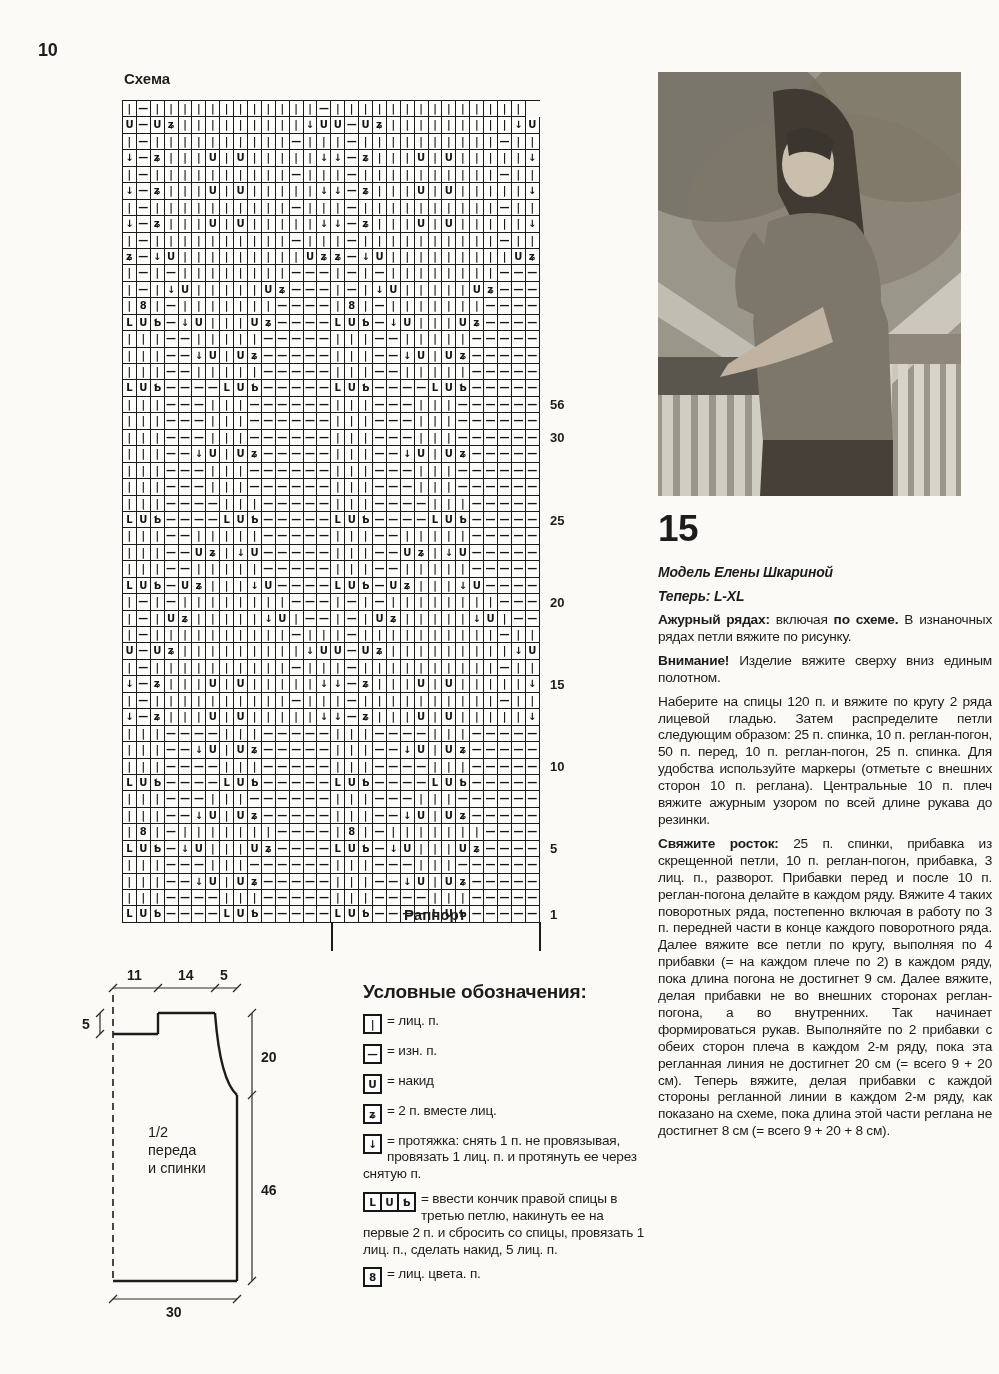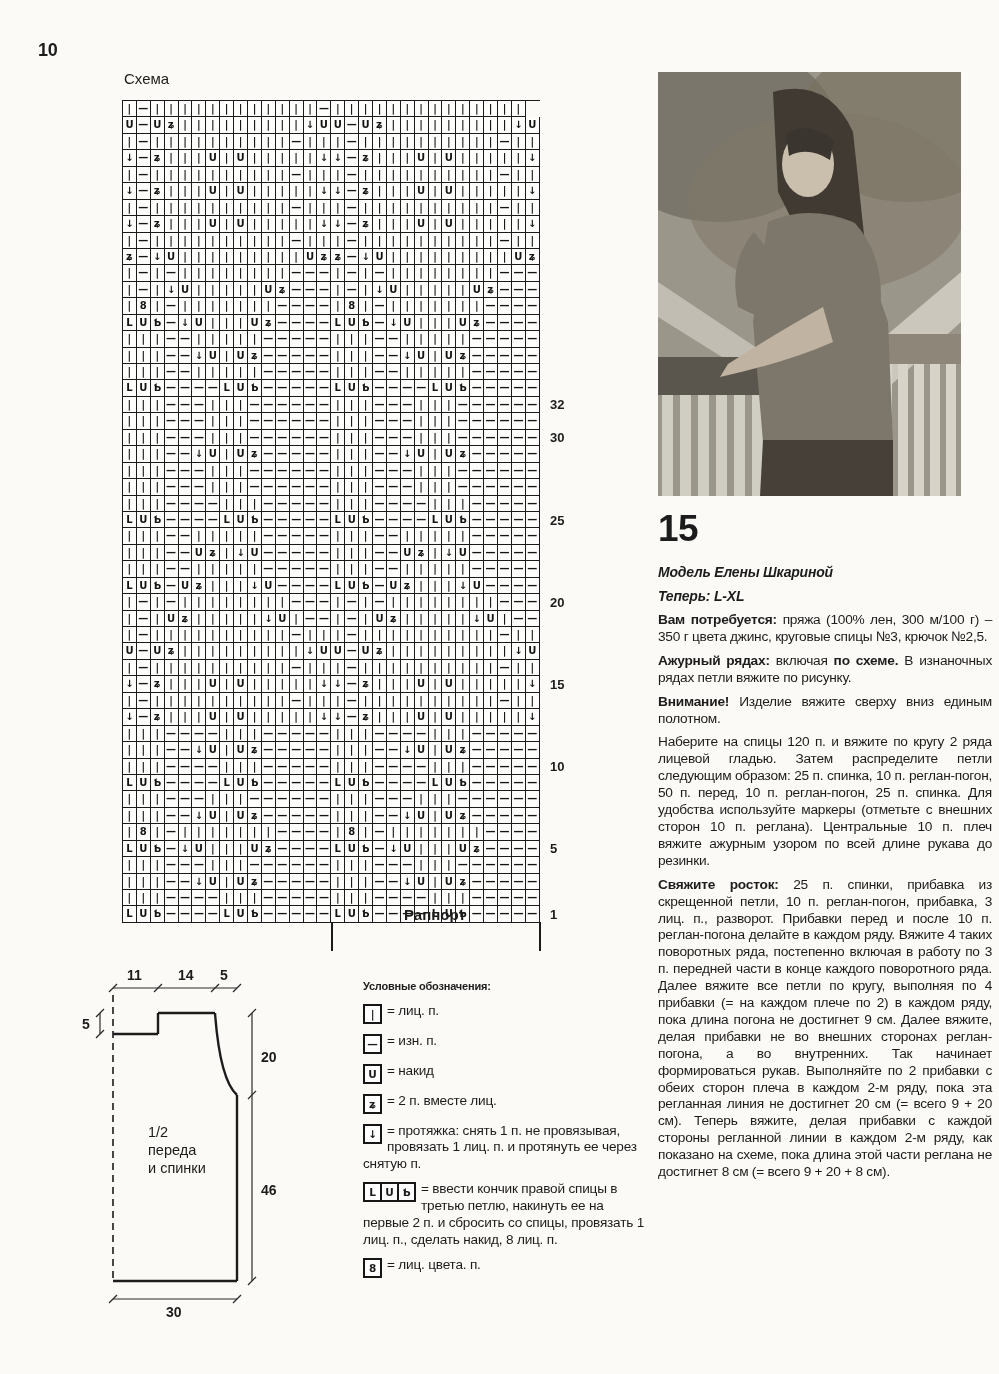--- a/index.html
+++ b/index.html
@@ -4,21 +4,21 @@
 <style>
   html,body{margin:0;padding:0;}
   body{
     width:999px;height:1374px;position:relative;overflow:hidden;
     background:#fbfaf6;color:#1c1c1c;
     font-family:"Liberation Sans",sans-serif;
   }
   .abs{position:absolute;}
   
   .page-number{left:38px;top:40px;font-size:18px;font-weight:bold;letter-spacing:-0.3px;}
-  .chart-title{left:124px;top:70px;font-size:15px;font-weight:normal;}
+  .chart-title{left:124px;top:70px;font-size:15px;font-weight:bold;}
   
   #chart-grid{
     left:122px;top:100px;
     display:grid;
     grid-template-columns:repeat(30,13.9px);
     grid-auto-rows:16.44px;
     border-top:1.4px solid #1b1b1b;border-left:1.4px solid #1b1b1b;
     background:#fdfdfb;
   }
   .cell{
@@ -31,21 +31,21 @@
   #row-labels{left:550px;top:100px;width:30px;height:825px;}
   .row-label{position:absolute;font-size:13px;font-weight:bold;width:30px;}
   .rapport-tick{width:2px;background:#1b1b1b;top:922px;height:29px;}
   .rapport-label{top:906px;font-size:15px;font-weight:bold;}
   
   #schematic{left:58px;top:952px;}
   #schematic text{font-family:"Liberation Sans",sans-serif;font-size:14px;font-weight:bold;fill:#1c1c1c;}
   #schematic .caption{font-weight:normal;font-size:14.5px;}
   
   #legend{left:363px;top:980px;width:287px;font-size:13.6px;line-height:1.24;letter-spacing:-0.2px;}
-  #legend h3{margin:0 0 9px;font-size:11px;letter-spacing:-0.2px;}
+  #legend h3{margin:0 0 9px;font-size:19px;letter-spacing:-0.2px;}
   .legend-item{margin-bottom:8px;overflow:visible;}
   .legend-item:after{content:"";display:block;clear:both;}
   .symgroup{float:left;margin:1px 7px 1px 0;white-space:nowrap;}
   .symbox{
     display:inline-block;width:15px;height:16px;margin-right:-2px;
     border:2px solid #161616;background:#fff;
     font-family:"DejaVu Sans",sans-serif;font-size:10.5px;font-weight:bold;
     text-align:center;line-height:16px;vertical-align:middle;
   }
   .legend-text{text-align:justify;}
@@ -1564,21 +1564,21 @@
     <div class="cell">L</div>
     <div class="cell">U</div>
     <div class="cell">Ƅ</div>
     <div class="cell">—</div>
     <div class="cell">—</div>
     <div class="cell">—</div>
     <div class="cell">—</div>
     <div class="cell">—</div>
   </div>
 <div class="abs" id="row-labels">
-    <div class="row-label" style="top: 297.42px;">32</div>
+    <div class="row-label" style="top: 297.42px;">56</div>
     <div class="row-label" style="top: 330.3px;">30</div>
     <div class="row-label" style="top: 412.5px;">25</div>
     <div class="row-label" style="top: 494.7px;">20</div>
     <div class="row-label" style="top: 576.9px;">15</div>
     <div class="row-label" style="top: 659.1px;">10</div>
     <div class="row-label" style="top: 741.3px;">5</div>
     <div class="row-label" style="top: 807.06px;">1</div>
   </div>
 <div class="abs rapport-tick" id="rap-tick-l" style="left:331px;"></div>
 <div class="abs rapport-tick" id="rap-tick-r" style="left:539px;"></div>
@@ -1628,21 +1628,21 @@
 </svg>
 
 <div class="abs" id="legend">
   <h3>Условные обозначения:</h3>
   <div id="legend-items">
       <div class="legend-item"><span class="symgroup"><span class="symbox">|</span></span><span class="legend-text">= лиц. п.</span></div>
       <div class="legend-item"><span class="symgroup"><span class="symbox">—</span></span><span class="legend-text">= изн. п.</span></div>
       <div class="legend-item"><span class="symgroup"><span class="symbox">U</span></span><span class="legend-text">= накид</span></div>
       <div class="legend-item"><span class="symgroup"><span class="symbox">ʑ</span></span><span class="legend-text">= 2 п. вместе лиц.</span></div>
       <div class="legend-item"><span class="symgroup"><span class="symbox">↓</span></span><span class="legend-text">= протяжка: снять 1 п. не провязывая, провязать 1 лиц. п. и протянуть ее через снятую п.</span></div>
-      <div class="legend-item"><span class="symgroup"><span class="symbox">L</span><span class="symbox">U</span><span class="symbox">Ƅ</span></span><span class="legend-text">= ввести кончик правой спицы в третью петлю, накинуть ее на первые 2 п. и сбросить со спицы, провязать 1 лиц. п., сделать накид, 8 лиц. п.</span></div>
+      <div class="legend-item"><span class="symgroup"><span class="symbox">L</span><span class="symbox">U</span><span class="symbox">Ƅ</span></span><span class="legend-text">= ввести кончик правой спицы в третью петлю, накинуть ее на первые 2 п. и сбросить со спицы, провязать 1 лиц. п., сделать накид, 5 лиц. п.</span></div>
       <div class="legend-item"><span class="symgroup"><span class="symbox">8</span></span><span class="legend-text">= лиц. цвета. п.</span></div>
     </div>
 </div>
 
 <div class="abs" id="photo">
   <svg width="303" height="424" viewBox="0 0 303 424">
     <rect x="0" y="0" width="303" height="424" fill="#9d978b"></rect>
     <ellipse cx="60" cy="60" rx="120" ry="90" fill="#6f6a5f" opacity="0.75"></ellipse>
     <ellipse cx="250" cy="50" rx="110" ry="80" fill="#77705f" opacity="0.7"></ellipse>
     <ellipse cx="170" cy="130" rx="140" ry="90" fill="#7d7668" opacity="0.55"></ellipse>
@@ -1678,19 +1678,18 @@
     <path d="M105,368 L235,368 L235,424 L102,424 Z" fill="#413b33"></path>
     <rect x="0" y="0" width="303" height="424" fill="#8f8a7e" opacity="0.07"></rect>
   </svg>
 </div>
 
 <div class="abs" id="article">
   <div class="item-number">15</div>
   <div class="article-sub">Модель Елены Шкариной</div>
   <div class="article-sub">Теперь: L-XL</div>
   <div id="paragraphs">
-      <p><b>Вам потребуется: </b><span>пряжа (100% лен, 300 м/100 г) – 350 г цвета джинс, круговые спицы №3, крючок №2,5.</span></p>
       <p><b>Ажурный рядах: </b><span>включая </span><b>по схеме. </b><span>В изнаночных рядах петли вяжите по рисунку.</span></p>
       <p><b>Внимание! </b><span>Изделие вяжите сверху вниз единым полотном.</span></p>
       <p><span>Наберите на спицы 120 п. и вяжите по кругу 2 ряда лицевой гладью. Затем распределите петли следующим образом: 25 п. спинка, 10 п. реглан-погон, 50 п. перед, 10 п. реглан-погон, 25 п. спинка. Для удобства используйте маркеры (отметьте с внешних сторон 10 п. реглана). Центральные 10 п. плеч вяжите ажурным узором по всей длине рукава до резинки.</span></p>
       <p><b>Свяжите росток: </b><span>25 п. спинки, прибавка из скрещенной петли, 10 п. реглан-погон, прибавка, 3 лиц. п., разворот. Прибавки перед и после 10 п. реглан-погона делайте в каждом ряду. Вяжите 4 таких поворотных ряда, постепенно включая в работу по 3 п. передней части в конце каждого поворотного ряда. Далее вяжите все петли по кругу, выполняя по 4 прибавки (= на каждом плече по 2) в каждом ряду, пока длина погона не достигнет 9 см. Далее вяжите, делая прибавки не во внешних сторонах реглан-погона, а во внутренних. Так начинает формироваться рукав. Выполняйте по 2 прибавки с обеих сторон плеча в каждом 2-м ряду, пока эта регланная линия не достигнет 20 см (= всего 9 + 20 см). Теперь вяжите, делая прибавки с каждой стороны регланной линии в каждом 2-м ряду, как показано на схеме, пока длина этой части реглана не достигнет 8 см (= всего 9 + 20 + 8 см).</span></p>
     </div>
 </div>
 
 </body></html>

